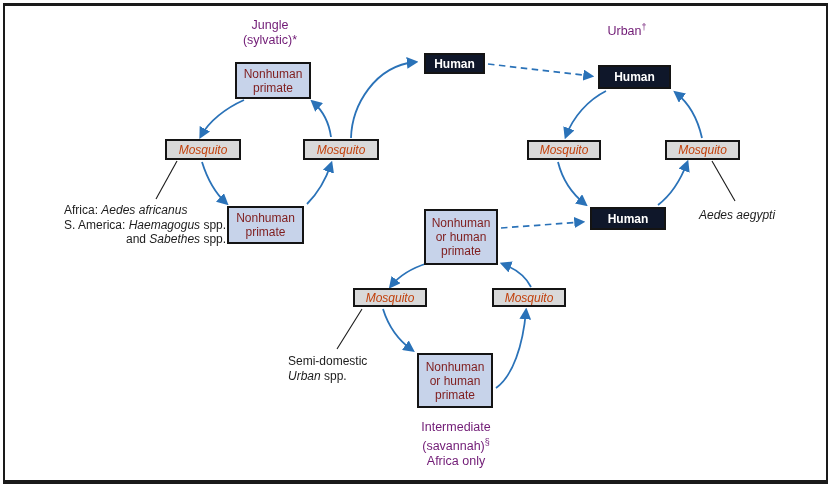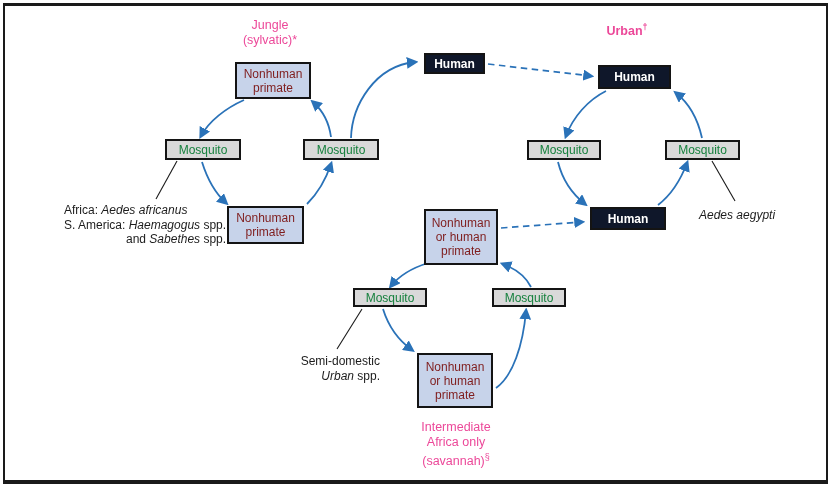--- a/index.html
+++ b/index.html
@@ -12,23 +12,23 @@
     box-sizing:border-box;border:2px solid #1a1a1a;
     border-top-width:3px;border-bottom-width:4px;
   }
   svg.arrows{position:absolute;left:0;top:0;}
   .box{
     position:absolute;box-sizing:border-box;border:2px solid #141414;
     display:flex;align-items:center;justify-content:center;text-align:center;
     font-size:12px;line-height:14px;white-space:pre-line;
   }
   .primate{background:#c7d3ea;color:#7f1d1d;}
-  .mosquito{background:#d9d9d9;color:#15803d;}
+  .mosquito{background:#d9d9d9;color:#c2410c;font-style:italic;}
   .human{background:#0f172a;color:#ffffff;font-weight:bold;}
-  .cycle-title{position:absolute;text-align:center;font-size:12.5px;line-height:15px;color:#ec4899;}
+  .cycle-title{position:absolute;text-align:center;font-size:12.5px;line-height:15px;color:#701a75;}
   .note{position:absolute;font-size:12px;line-height:14.5px;color:#1c1c1c;}
   .note .ital, .ital{font-style:italic;}
   sup{font-size:9px;}
   .indent{padding-left:6px;text-align:right;}
 </style>
 </head>
 <body>
 
 <div id="figure">
 
@@ -63,28 +63,28 @@
     <path d="M 177,161 L 156,199" stroke="#1a1a1a" stroke-width="1.1" fill="none"></path>
     <path d="M 712,161 L 735,201" stroke="#1a1a1a" stroke-width="1.1" fill="none"></path>
     <path d="M 362,309 L 337,349" stroke="#1a1a1a" stroke-width="1.1" fill="none"></path>
   </svg>
 
   <div class="cycle-title" style="left:215px;top:18px;width:110px;">
     <div>Jungle</div>
     <div>(sylvatic)*</div>
   </div>
 
-  <div class="cycle-title" style="left:577px;top:20px;width:100px;font-weight:bold;">
+  <div class="cycle-title" style="left:577px;top:20px;width:100px;">
     <span>Urban</span><sup>†</sup>
   </div>
 
   <div class="cycle-title" style="left:398px;top:420px;width:116px;">
     <div>Intermediate</div>
+    <div><span>(savannah)</span><sup>§</sup></div>
     <div>Africa only</div>
-    <div><span>(savannah)</span><sup>§</sup></div>
   </div>
 
   <div class="box primate" style="left:235px;top:62px;width:76px;height:37px;">Nonhuman
 primate</div>
   <div class="box mosquito" style="left:165px;top:139px;width:76px;height:21px;">Mosquito</div>
   <div class="box mosquito" style="left:303px;top:139px;width:76px;height:21px;">Mosquito</div>
   <div class="box primate" style="left:227px;top:206px;width:77px;height:38px;">Nonhuman
 primate</div>
 
   <div class="box human" style="left:424px;top:53px;width:61px;height:21px;">Human</div>
@@ -104,18 +104,18 @@
 primate</div>
 
   <div class="note" style="left:64px;top:203px;">
     <div><span>Africa: </span><span class="ital">Aedes africanus</span></div>
     <div><span>S. America: </span><span class="ital">Haemagogus</span><span> spp.</span></div>
     <div class="indent"><span>and </span><span class="ital">Sabethes</span><span> spp.</span></div>
   </div>
 
   <div class="note ital" style="left:699px;top:208px;">Aedes aegypti</div>
 
-  <div class="note" style="left:288px;top:354px;width:92px;text-align:right;">
+  <div class="note" style="left:288px;top:354px;width:92px;text-align:left;">
     <div>Semi-domestic</div>
     <div><span class="ital">Urban</span><span> spp.</span></div>
   </div>
 
 </div>
 
 </body></html>

